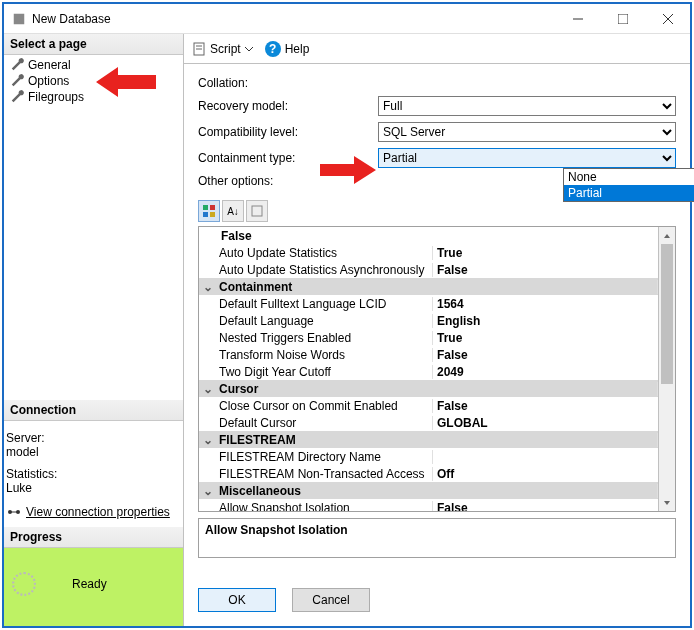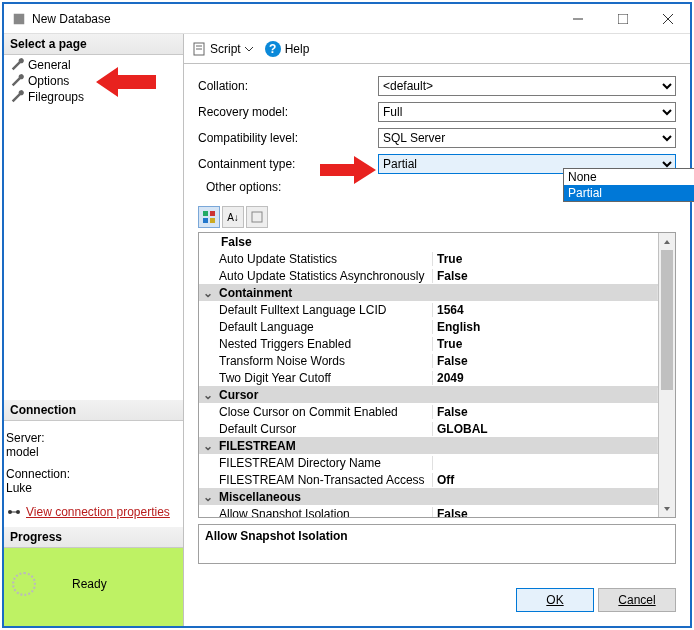--- a/index.html
+++ b/index.html
@@ -14,54 +14,54 @@
   .left { width: 180px; border-right: 1px solid #c0c0c0; display: flex; flex-direction: column; background: #f6f6f6; }
   .panel-head { background: linear-gradient(#f2f2f2,#e8e8e8); border-bottom: 1px solid #c8c8c8; padding: 3px 6px; font-weight: bold; }
   .pagelist { background: #fff; padding: 2px 0; }
   .pageitem { display: flex; align-items: center; padding: 1px 6px; cursor: default; position: relative; }
   .pageitem .wrench { width: 14px; height: 14px; margin-right: 4px; }
   .left-spacer { flex: 1; background: #fff; }
   .conn-body { background: #fff; padding: 6px 2px 8px; }
   .conn-body .lbl { padding-top:4px; }
   .conn-body .val { padding-bottom:4px; }
   .viewconn { display:flex;align-items:center; margin-top:6px;}
-  .viewconn a { color:#b91c1c; text-decoration: underline; margin-left:4px;}
+  .viewconn a { color:#000000; text-decoration: underline; margin-left:4px;}
   .prog-body { background:#bef264; padding:24px 8px 30px; display:flex; align-items:center;gap:28px; }
   .spinner { width:24px;height:24px;margin-right:8px; border:2px dotted #bbb; border-radius:50%; }
   .right { flex:1; display:flex; flex-direction:column; background:#fff; min-width:0; }
   .toolbar { height:30px; border-bottom:1px solid #c0c0c0; display:flex; align-items:center; padding:0 8px; gap:4px;}
   .toolbar .script { display:flex;align-items:center; gap:4px;}
   .toolbar .help-icon { width:16px;height:16px; background:#0b89d9; border-radius:50%; color:#fff; display:flex;align-items:center;justify-content:center; font-weight:bold; margin-left:8px;}
   .form-area { padding: 12px 14px 4px; position: relative; }
   .row { display:flex; align-items:center; margin-bottom:6px; }
   .row .flabel { width:180px; }
   .row select { flex:1; height:20px; border:1px solid #7a7a7a; background:#fff; }
   .row select.hl { border:1px solid #0078d7; background:#e5f1fb; }
   .dropdown { position:absolute; left:379px; top:104px; width:290px; border:1px solid #666; background:#fff; z-index:10;}
   .dropdown .opt { padding:1px 4px; }
   .dropdown .opt.sel { background:#0078d7; color:#fff; }
-  .other { margin-top:2px;margin-left:8px; }
+  .other { margin-top:2px; }
   .gridtool { padding:2px 14px 4px; display:flex; gap:2px;}
   .gridtool .btn { width:22px;height:22px; border:1px solid #bfbfbf; background:#eee; display:flex;align-items:center;justify-content:center;}
   .gridtool .btn.act { border:1px solid #7aa7d8; background:#d6e5f5;}
   .grid-outer { margin:0 14px 6px; border:1px solid #a0a0a0; flex:0 0 auto; height:286px; display:flex; }
   .grid { flex:1; overflow:hidden; }
   .gridrow { display:flex; height:17px; align-items:center; border-bottom:0px solid #e5e5e5; }
   .gridrow.cat { background:#d8d8d8; font-weight:bold; }
   .gridrow .exp { width:18px; text-align:center; color:#555; }
   .gridrow .name { flex:1; padding-left:2px; white-space:nowrap; overflow:hidden; border-right:1px solid #e0e0e0;}
   .gridrow .val { width:225px; padding-left:4px; font-weight:bold; }
   .gridrow .val.norm { font-weight:normal; }
   .grid-scroll { width:17px; background:#f0f0f0; border-left:1px solid #c0c0c0; display:flex; flex-direction:column;}
   .grid-scroll .arr { height:17px; display:flex;align-items:center;justify-content:center; background:#f0f0f0;}
   .grid-scroll .thumb { background:#c0c0c0; margin:0 2px; flex:0 0 140px;}
   .grid-scroll .track { flex:1; }
   .desc-box { margin:0 14px 0; border:1px solid #a0a0a0; height:40px; padding:4px 6px; }
   .desc-box .t { font-weight:bold; }
-  .footer { display:flex; justify-content:flex-end; padding:12px 14px 14px; gap:4px;text-decoration:underline; }
+  .footer { display:flex; padding:12px 14px 14px; gap:16px; }
   .footer button { width:78px; height:24px; border:1px solid #adadad; background:#e1e1e1; }
   .footer button.primary { border:1px solid #0078d7; background:#e5f1fb; }
   .red-arrow { position:absolute; }
   .indent { padding-left:12px; }
 </style>
 </head>
 <body>
 
 <div class="outer">
   <div class="titlebar">
@@ -110,21 +110,21 @@
         </div>
         <svg class="red-arrow" style="left:92px;top:12px;" width="60" height="30" viewBox="0 0 60 30">
             <path d="M60 8 L60 22 L22 22 L22 30 L0 15 L22 0 L22 8 Z" fill="#e8221f"></path>
           </svg>
       </div>
       <div class="left-spacer"></div>
       <div class="panel-head">Connection</div>
       <div class="conn-body">
         <div class="lbl">Server:</div>
         <div class="val">model</div>
-        <div class="lbl">Connection:</div>
+        <div class="lbl">Statistics:</div>
         <div class="val">Luke</div>
         <div class="viewconn">
           <svg width="16" height="14">
               <circle cx="4" cy="7" r="2" fill="#333"></circle>
               <circle cx="12" cy="7" r="2" fill="#333"></circle>
               <line x1="4" y1="7" x2="12" y2="7" stroke="#333"></line>
             </svg>
           <a href="#">View connection properties</a>
         </div>
       </div>
@@ -146,21 +146,20 @@
           <svg width="8" height="8">
               <path d="M0 2 L4 6 L8 2" fill="none" stroke="#333"></path>
             </svg>
         </div>
         <div class="help-icon">?</div>
         <span>Help</span>
       </div>
       <div class="form-area">
         <div class="row">
           <span class="flabel">Collation:</span>
-          <select><option>&lt;default&gt;</option></select>
         </div>
         <div class="row">
           <span class="flabel">Recovery model:</span>
           <select><option>Full</option></select>
         </div>
         <div class="row">
           <span class="flabel">Compatibility level:</span>
           <select><option>SQL Server</option></select>
         </div>
         <div class="row">

